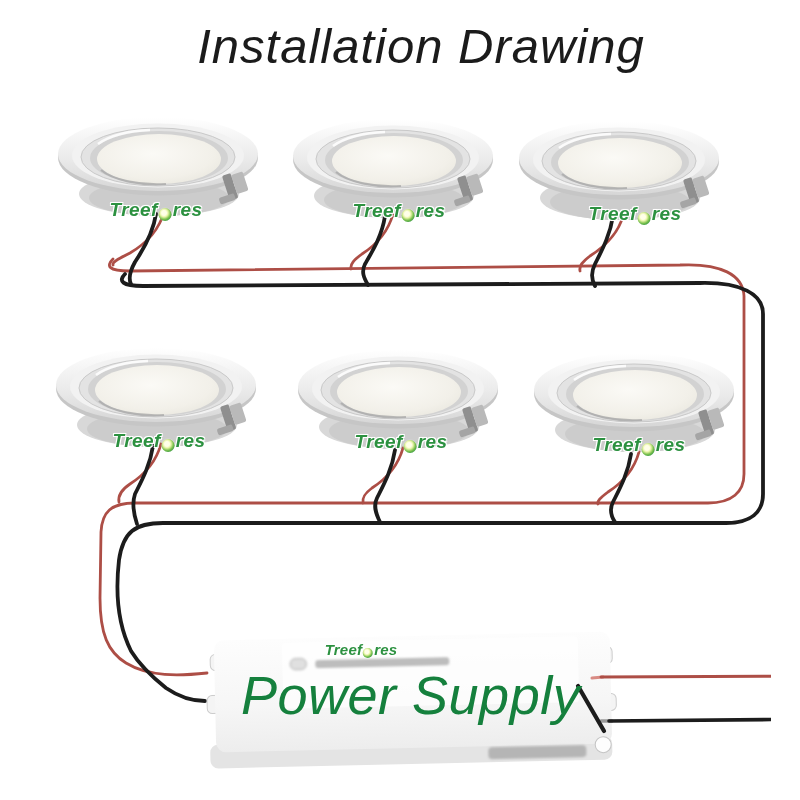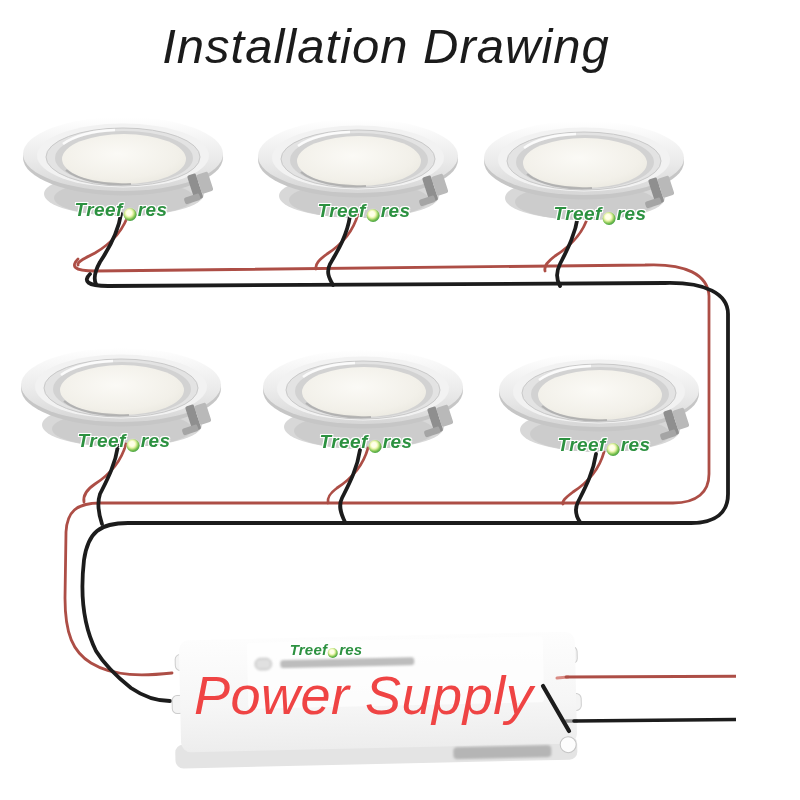--- a/index.html
+++ b/index.html
@@ -1,23 +1,23 @@
 <!DOCTYPE html>
 <html><head>
 <meta charset="utf-8">
 <style>
   html,body{margin:0;padding:0;background:#fff;}
   #stage{position:relative;width:736px;height:800px;background:#ffffff;overflow:hidden;
-         font-family:"Liberation Sans",sans-serif;}
+         font-family:"Liberation Sans",sans-serif;margin-left:35px;}
   #stage svg{position:absolute;left:0;top:0;z-index:1;}
   .overlay{position:absolute;z-index:2;white-space:nowrap;}
   .title{left:0;top:18px;width:800px;text-align:center;transform:translateX(-14px);
          font:italic 400 49px "Liberation Sans",sans-serif;color:#1b1b1b;letter-spacing:1px;}
-  .ps-label{left:194px;top:664px;font:italic 400 54px "Liberation Sans",sans-serif;
-            color:#ef4444;letter-spacing:.5px;}
+  .ps-label{left:206px;top:664px;font:italic 400 54px "Liberation Sans",sans-serif;
+            color:#15803d;letter-spacing:.5px;}
   .brand{display:flex;align-items:flex-end;transform:translateX(-50%);
          font:italic 700 19px "Liberation Sans",sans-serif;color:#2c9140;letter-spacing:.4px;
          text-shadow:0 0 2px #fff,1px 1px 0 #fff,-1px -1px 0 #fff,1px -1px 0 #fff,-1px 1px 0 #fff;}
   .brand .dot{display:inline-block;width:13px;height:13px;border-radius:50%;margin:2px 1px 0 1px;
          background:radial-gradient(circle at 42% 38%, #ffffe8 0 22%, #e9f5a9 36%, #7cc14e 58%, #2e9440 80%, #1f7d33 100%);
          box-shadow:0 0 1px #fff;}
   .brand.small{font-size:15px;letter-spacing:.2px;}
   .brand.small .dot{width:10px;height:10px;margin-top:1px;}
 </style>
 </head>

